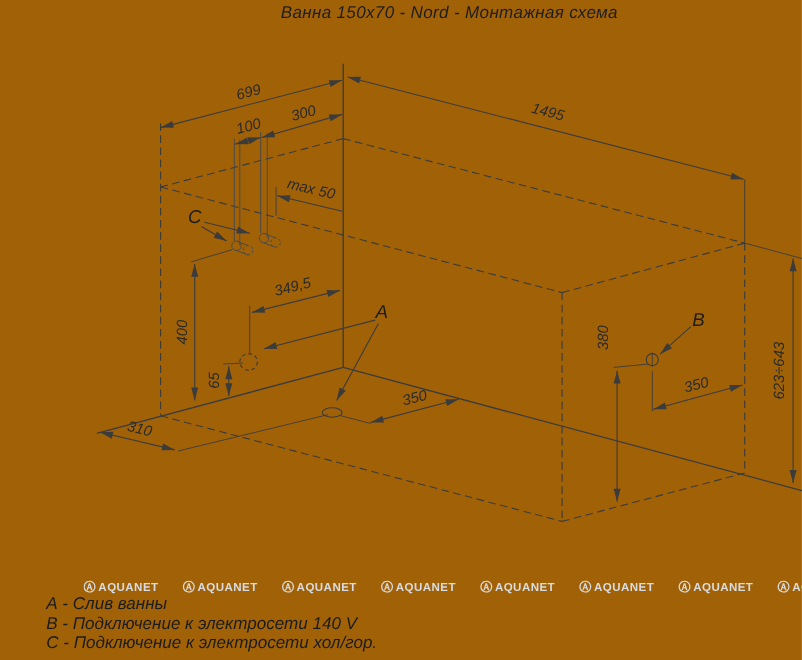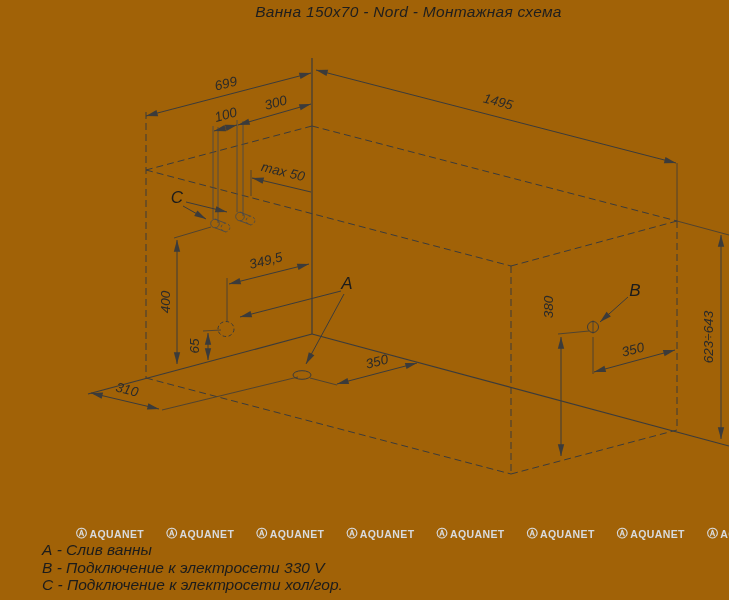--- a/index.html
+++ b/index.html
@@ -162,17 +162,17 @@
       </span>
     <span class="wm">
         <span class="wm-ic">Ⓐ</span>
         <span>AQUANET</span>
       </span>
 
   </div>
 
   <div class="legend">
     <div>А - Слив ванны</div>
-    <div>В - Подключение к электросети 330 V</div>
+    <div>В - Подключение к электросети 140 V</div>
     <div>С - Подключение к электросети хол/гор.</div>
   </div>
 
 </div>
 
 </body></html>

